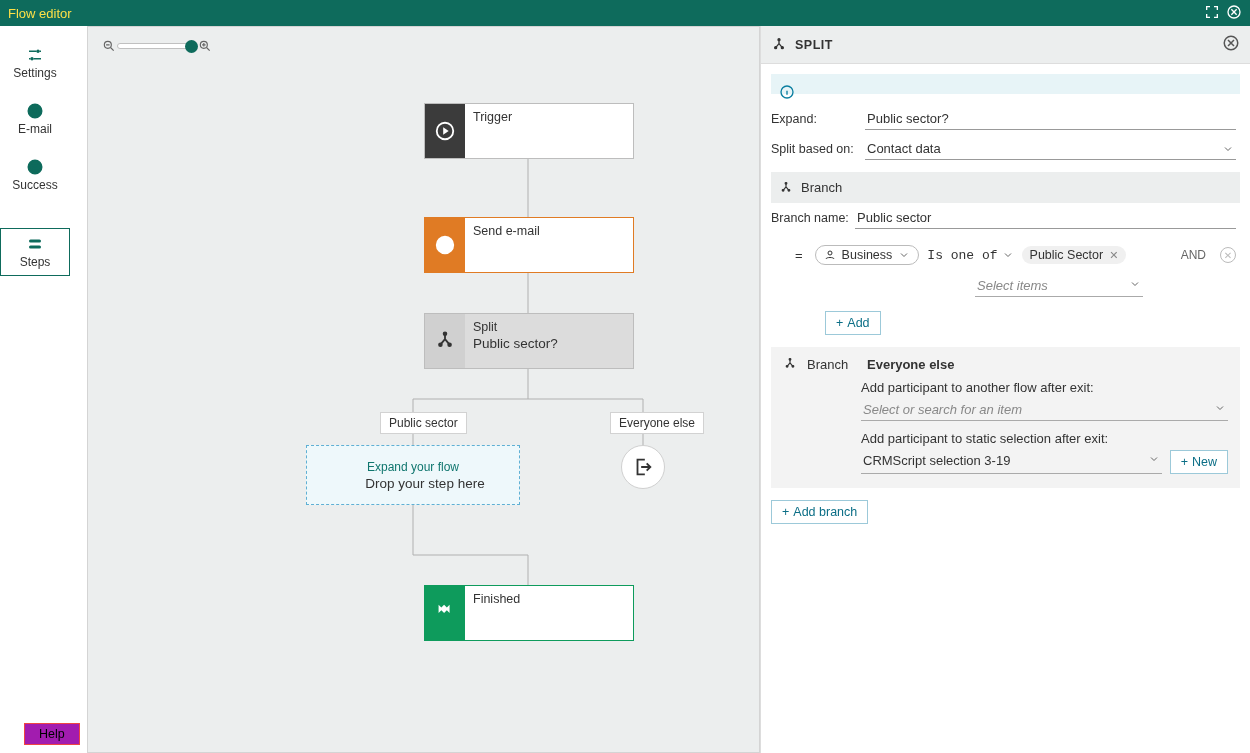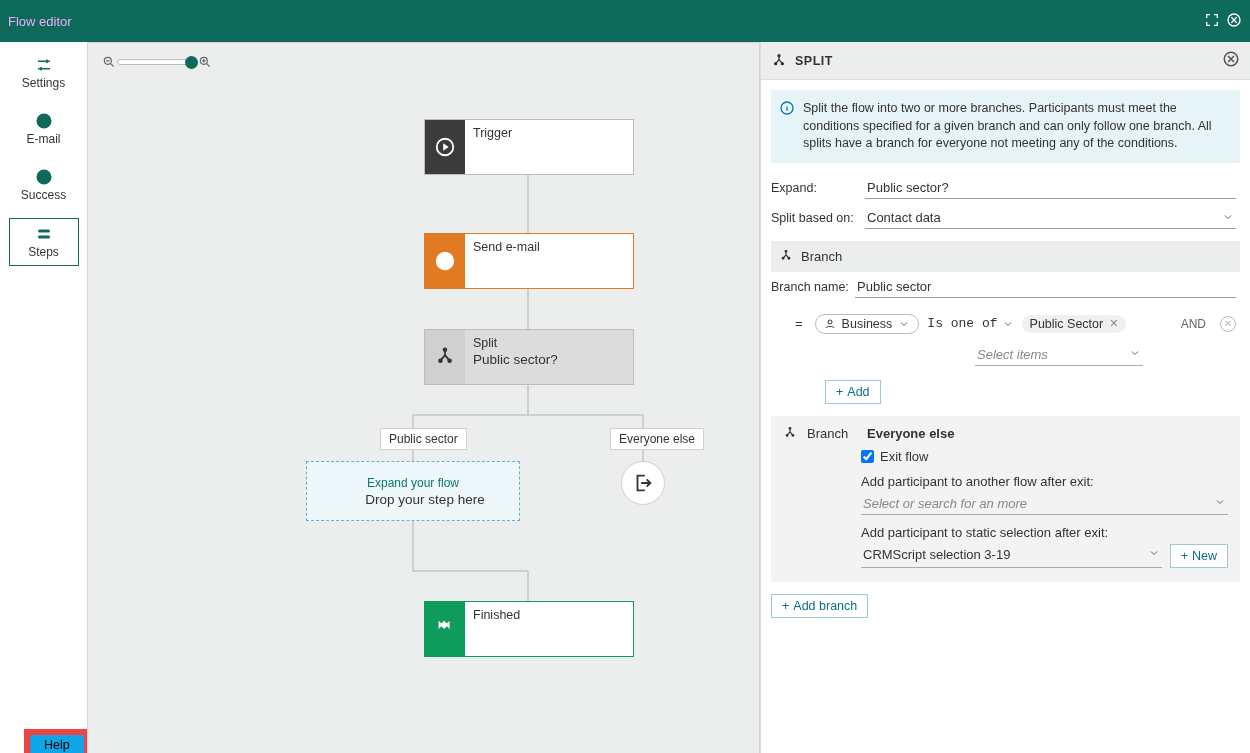--- a/index.html
+++ b/index.html
@@ -1,29 +1,29 @@
 <!DOCTYPE html>
 <html><head>
   <meta charset="utf-8">
   <style>
     * { box-sizing: border-box; margin: 0; padding: 0; }
     body { font-family: "Segoe UI", Arial, sans-serif; font-size: 13px; color: #333; background: #fff; width: 1250px; height: 753px; overflow: hidden; position: relative; }
 
-    .titlebar { background: #0e6b5c; color: #f0abfc; height: 42px; display: flex; align-items: center; padding: 0 8px; justify-content: space-between; }
+    .titlebar { background: #0e6b5c; color: #fde047; height: 26px; display: flex; align-items: center; padding: 0 8px; justify-content: space-between; }
     .titlebar-title { font-size: 13px; }
     .titlebar-actions { display: flex; gap: 6px; align-items: center; }
     .titlebar-actions svg { width: 16px; height: 16px; }
 
     .main { display: flex; height: calc(753px - 26px); }
 
-    .side-nav { width: 87px; background: #fff; border-right: 0px solid #ddd; display: flex; flex-direction: column; align-items: center; padding-top: 8px; gap: 10px; position: relative; }
+    .side-nav { width: 87px; background: #fff; border-right: 0px solid #ddd; display: flex; flex-direction: column; align-items: flex-start; padding-top: 14px; gap: 10px; position: relative; }
     .side-item { display: flex; flex-direction: column; align-items: center; gap: 2px; width: 70px; padding: 6px 0; cursor: pointer; }
     .side-item svg { width: 18px; height: 18px; fill: #0e6b5c; }
     .side-item-label { font-size: 12px; }
-    .side-item.active { border: 1px solid #0e6b5c; }
+    .side-item.active { border: 1px solid #0e6b5c; margin-top: 20px; }
 
     .canvas { flex: 1; background: #eceeee; position: relative; border: 1px solid #d4d4d4;}
     .zoom-control { position: absolute; top: 12px; left: 14px; display: flex; align-items: center; }
     .zoom-track { width: 80px; height: 6px; background: #fff; border-radius: 3px; border: 1px solid #c0c0c0; margin: 0 1px; position: relative; }
     .zoom-knob { position: absolute; right: -2px; top: -4px; width: 13px; height: 13px; border-radius: 50%; background: #0e6b5c; }
     .zoom-mag { width: 14px; height: 14px; }
 
     
     .node { position: absolute; border: 1px solid #bdbdbd; background: #fff; display: flex; height: 56px; }
     .node-icon { width: 40px; display: flex; align-items: center; justify-content: center; }
@@ -41,21 +41,21 @@
     .finished .node-icon { background: #0e9b5c; }
 
     .branch-label { position: absolute; border: 1px solid #d2d2d2; background: #fff; padding: 3px 8px; font-size: 12px; }
 
     .drop-zone { position: absolute; border: 1.5px dashed #5fb0d4; background: #eef8fb; display: flex; flex-direction: column; align-items: center; justify-content: center; gap: 2px; }
     .drop-zone .l1 { font-size: 12px; color: #0f766e;}
     .drop-zone .l2 { font-size: 13.5px; color: #333; margin-left: 24px;}
 
     .exit-circle { position: absolute; width: 44px; height: 44px; border-radius: 50%; background: #fff; border: 1px solid #d0d0d0; display: flex; align-items: center; justify-content: center; }
     
-    .help-btn { position: absolute; bottom: 8px; left: 24px; border:6px solid #ef4444; padding: 3px 14px; font-size:12.5px; background:#0ea5e9; cursor:pointer;}
+    .help-btn { position: absolute; bottom: 8px; left: 24px; border:1px solid #ef4444; padding: 3px 14px; font-size:12.5px; background:#a21caf; cursor:pointer;}
 
     
     .panel { width: 490px; background: #fff; border-left: 1px solid #ddd; display: flex; flex-direction: column; overflow: auto;}
     .panel-header { background: #eceeee; padding: 8px 10px; display: flex; align-items: center; justify-content: space-between; border-bottom:1px solid #ddd;}
     .panel-header-title { display: flex; align-items: center; gap: 8px; font-weight: bold; letter-spacing: .5px; font-size: 12.5px; }
     .panel-close svg{width:18px;height:18px;}
 
     .info-box { background: #e7f4f7; margin: 10px; padding: 10px 10px 10px 32px; position: relative; font-size: 12.5px; line-height: 1.4; color:#333;}
     .info-box .info-icon { position:absolute; left:8px; top:10px; width:16px; height:16px; color:#0a7;}
 
@@ -253,21 +253,20 @@
             <path d="M8 8l8 8M16 8l-8 8"></path>
           </svg>
       </span>
     </div>
 
     <div class="info-box">
       <svg class="info-icon" viewBox="0 0 24 24" fill="none" stroke="#0a7ea0" stroke-width="2">
           <circle cx="12" cy="12" r="9"></circle>
           <path d="M12 8h.01M11 11h1v5"></path>
         </svg>
-      <span>Split the flow into two or more branches. Participants must meet the conditions specified for a given branch and can only follow one branch. All splits have a branch for everyone not meeting any of the conditions.</span>
     </div>
 
     <div class="field-row">
       <span class="field-label">Expand:</span>
       <div class="field-value">Public sector?</div>
     </div>
     <div class="field-row">
       <span class="field-label">Split based on:</span>
       <div class="field-value field-select">
         <span>Contact data</span>
@@ -339,28 +338,24 @@
         <svg width="14" height="14" viewBox="0 0 24 24" fill="none" stroke="#333" stroke-width="2">
             <path d="M12 4v6M12 10l-5 6M12 10l5 6"></path>
             <circle cx="12" cy="4" r="1.5" fill="#333"></circle>
             <circle cx="7" cy="16" r="1.5" fill="#333"></circle>
             <circle cx="17" cy="16" r="1.5" fill="#333"></circle>
           </svg>
         <span style="width:50px;">Branch</span>
         <b>Everyone else</b>
       </div>
       <div class="branch-sub">
-        <label class="cb">
-          <input type="checkbox" checked="" style="">
-          <span>Exit flow</span>
-        </label>
         <div>
           <div style="margin-bottom:4px;">Add participant to another flow after exit:</div>
           <div class="sel">
-            <span>Select or search for an more</span>
+            <span>Select or search for an item</span>
             <svg class="chev" viewBox="0 0 24 24" fill="none" stroke="#666" stroke-width="2">
                 <path d="M6 9l6 6 6-6"></path>
               </svg>
           </div>
         </div>
         <div>
           <div style="margin-bottom:4px;">Add participant to static selection after exit:</div>
           <div class="new-row">
             <div class="sel filled" style="flex:1;">
               <span>CRMScript selection 3-19</span>

